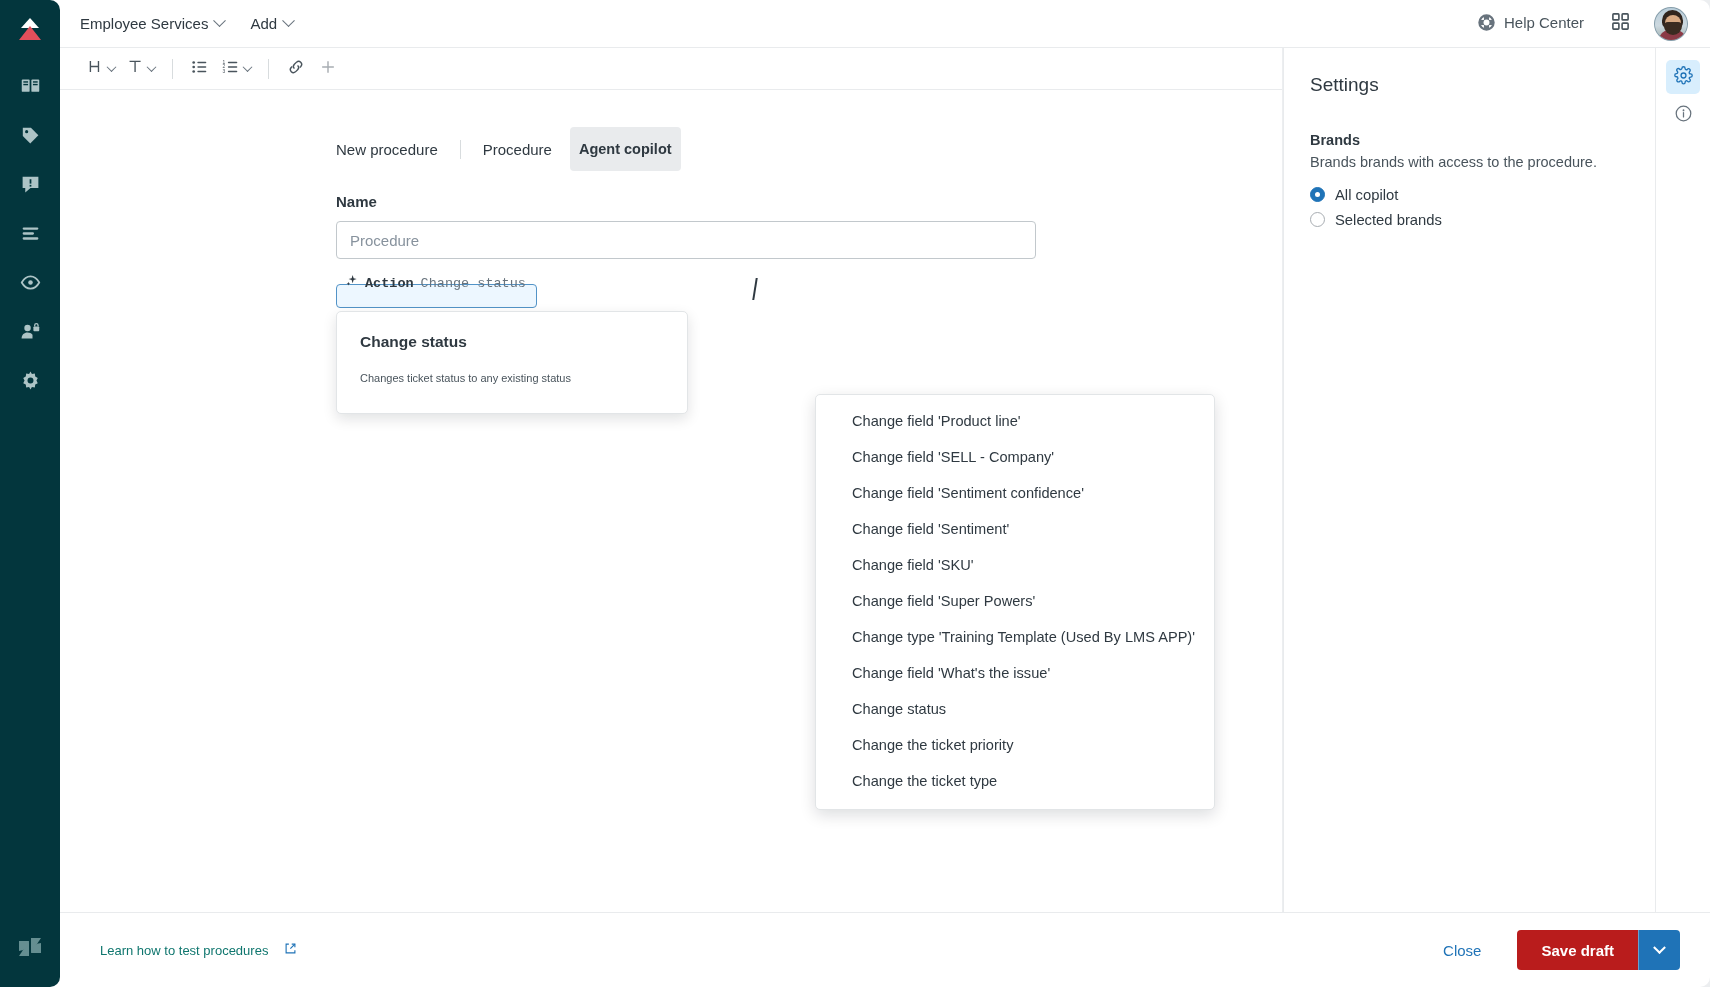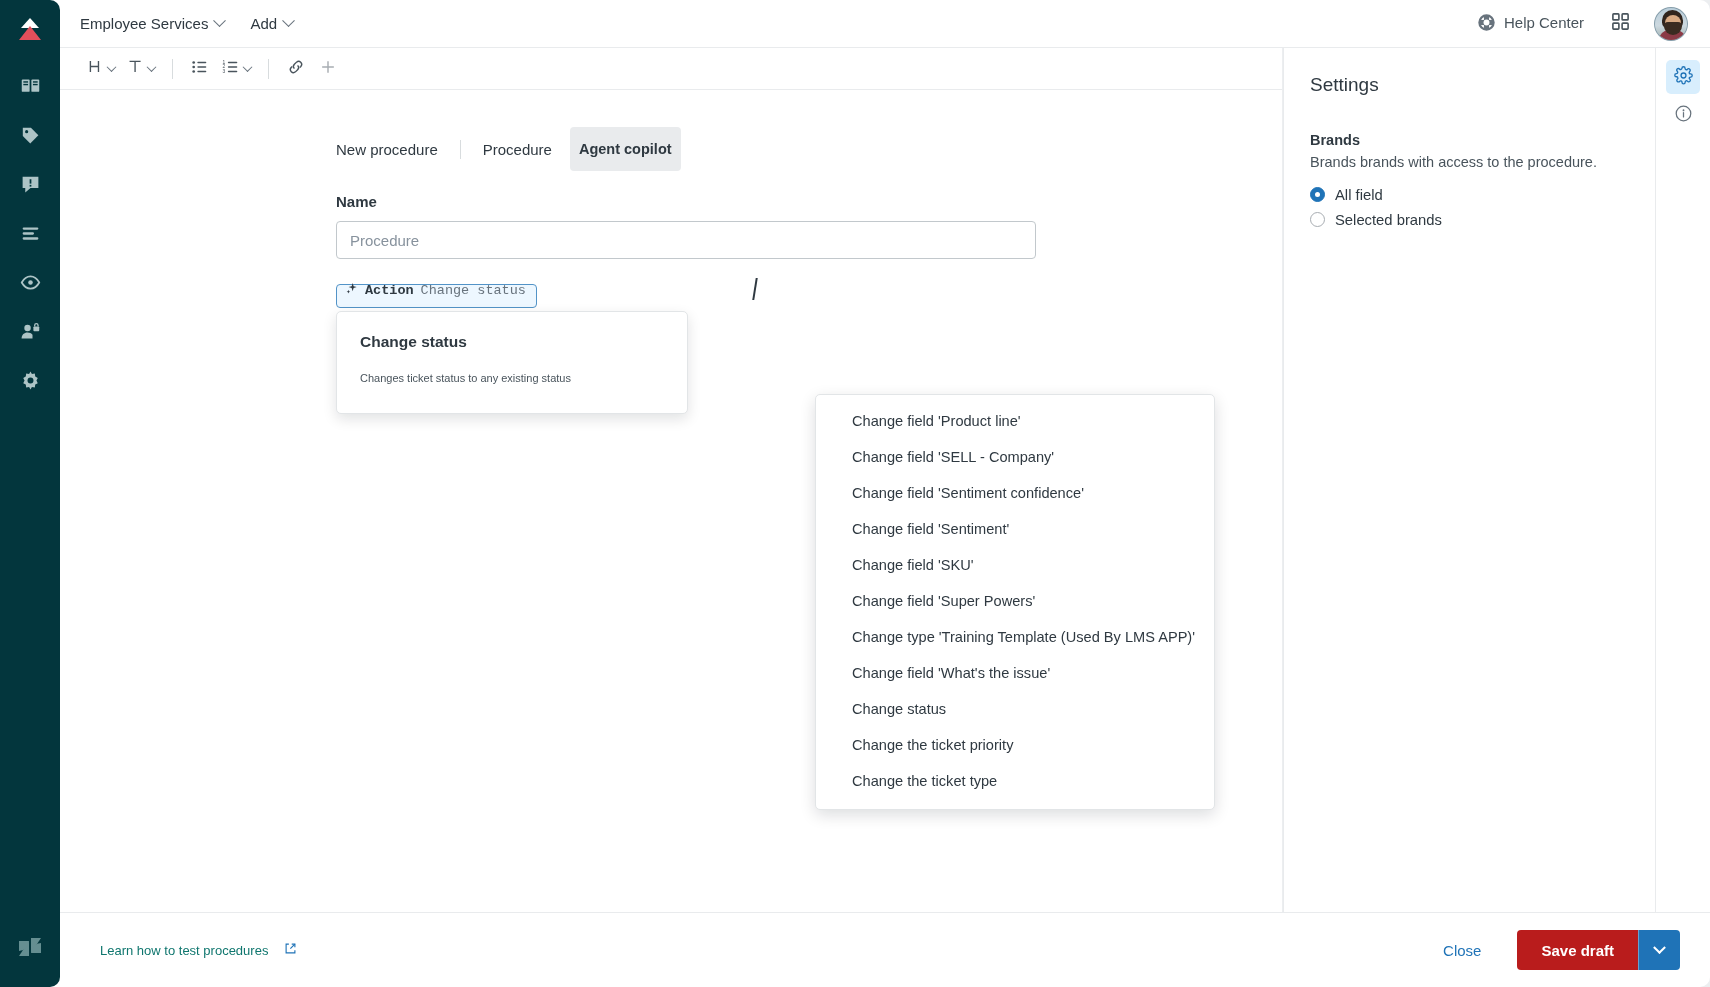--- a/index.html
+++ b/index.html
@@ -262,21 +262,21 @@
 
   
   .action-row {
     margin-top: 25px;
     position: relative;
     display: flex;
     align-items: flex-start;
   }
   .action-chip {
     display: inline-flex;
-    align-items: center;
+    align-items: flex-end;
     gap: 7px;
     background: #edf7ff;
     border: 1px solid #5293c7;
     border-radius: 4px;
     padding: 4px 10px 16px 8px;
     height: 24px;
     cursor: pointer;
     white-space: nowrap;
   }
   .action-chip .spark { display:block; }
@@ -769,21 +769,21 @@
   </div>
 
   <div class="settings-panel">
     <div class="settings-title">Settings</div>
     <div class="settings-section-title">Brands</div>
     <div class="settings-section-desc">Brands brands with access to the procedure.</div>
 
     <div class="radio-group">
       <div class="radio-row">
         <span class="radio checked"></span>
-        <span class="radio-label">All field</span>
+        <span class="radio-label">All copilot</span>
       </div>
       <div class="radio-row">
         <span class="radio"></span>
         <span class="radio-label">Selected brands</span>
       </div>
     </div>
   </div>
 
   <div class="right-rail">
     <div class="rail-btn active">

